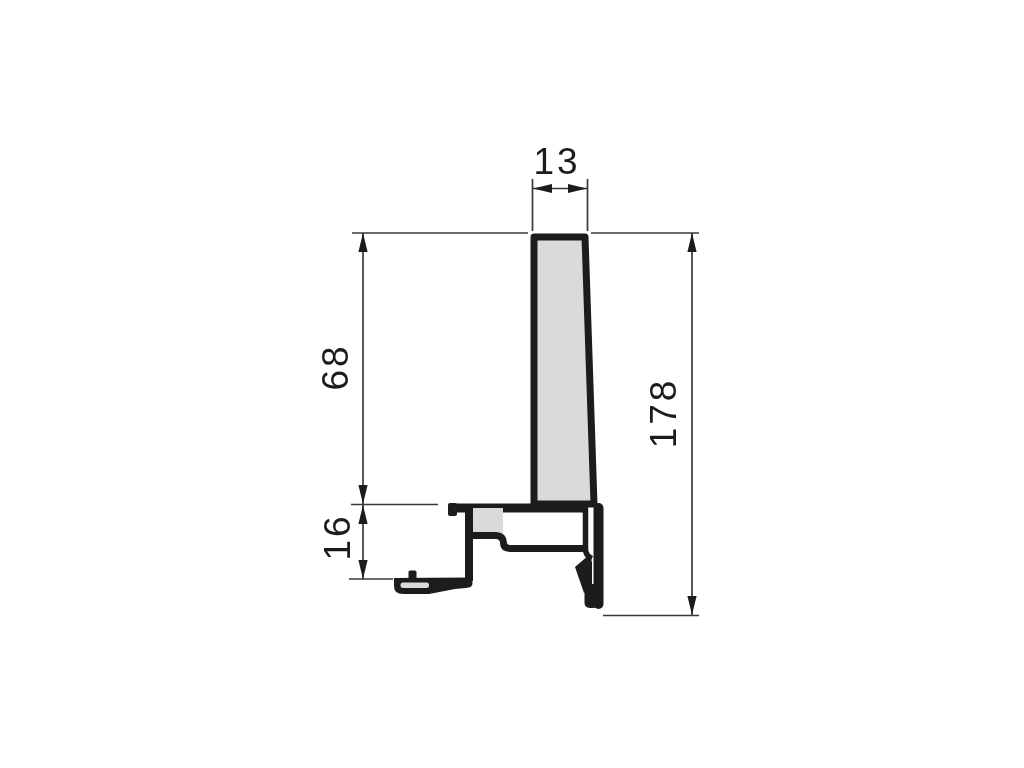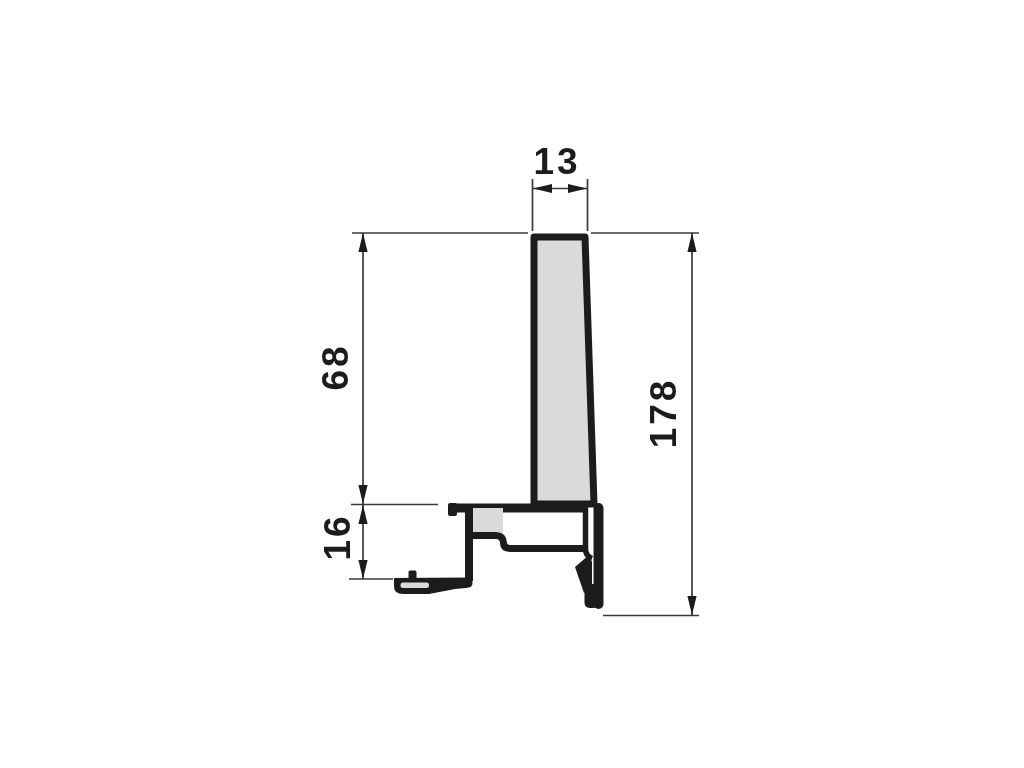--- a/index.html
+++ b/index.html
@@ -9,21 +9,21 @@
     --c-text:#1c1c1c;
     --c-background:#ffffff;
   }
   html,body{margin:0;padding:0;}
   body{
     width:1024px;height:768px;
     background:var(--c-background);
     font-family:"Liberation Sans","DejaVu Sans",sans-serif;
     overflow:hidden;
   }
-  .stage{position:relative;width:1024px;height:768px;font-weight:bold;}
+  .stage{position:relative;width:1024px;height:768px;}
   svg{display:block;width:1024px;height:768px;}
   .thin{stroke:var(--c-dimline);stroke-width:1.7;fill:none;stroke-linecap:butt;}
   .arrow{fill:var(--c-outline);stroke:none;}
   .pstroke{stroke:var(--c-outline);fill:none;stroke-linejoin:round;}
   .pfill{fill:var(--c-outline);stroke:none;}
   .gray{fill:var(--c-fill);stroke:none;}
   .blade{fill:var(--c-fill);stroke:var(--c-outline);stroke-width:7;stroke-linejoin:round;}
   .dimtext{
     font-family:"Liberation Sans","DejaVu Sans",sans-serif;
     font-size:37px;

